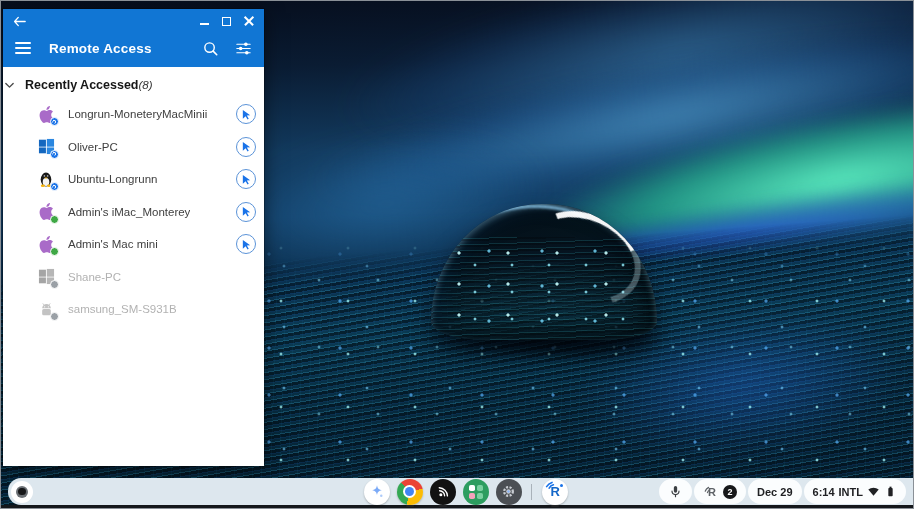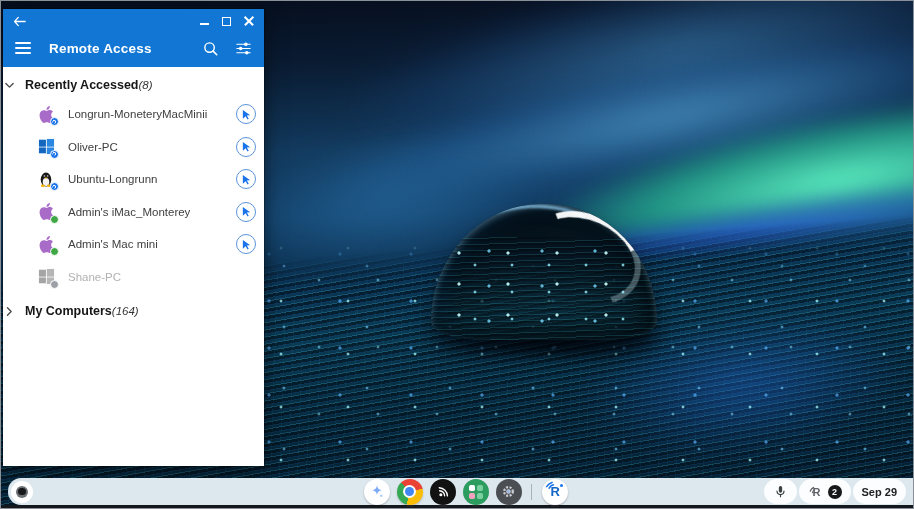--- a/index.html
+++ b/index.html
@@ -324,29 +324,38 @@
           <rect x="1" y="10" width="7.4" height="6.2" fill="#1467bf"></rect>
           <rect x="9.3" y="10" width="7.7" height="7" fill="#2b87e0"></rect>
         </svg>
 
         <span class="badge badge--offline"></span>
       </span>
       <span class="device-label">Shane-PC</span>
 
     </div>
 
+    <div class="device-row row--offline">
+      <span class="platform-icon">
+
+        <svg width="17" height="17" viewBox="0 0 18 18">
+          <path d="M4.4 7.8a4.6 4.6 0 0 1 9.2 0z" fill="#8f9398"></path>
+          <line x1="6" y1="4" x2="5.1" y2="2.6" stroke="#8f9398" stroke-width="1"></line>
+          <line x1="12" y1="4" x2="12.9" y2="2.6" stroke="#8f9398" stroke-width="1"></line>
+          <circle cx="7" cy="6.2" r="0.6" fill="#fff"></circle>
+                <circle cx="11" cy="6.2" r="0.6" fill="#fff"></circle>
+          <rect x="4.4" y="8.6" width="9.2" height="6.6" rx="1.6" fill="#8f9398"></rect>
+        </svg>
+        <span class="badge badge--offline"></span>
+      </span>
+      <span class="device-label">samsung_SM-S931B</span>
+
+    </div>
   </div>
 
-      <div class="group-header">
-        <svg width="13" height="13" viewBox="0 0 16 16">
-          <path d="M5.5 3.5L10 8l-4.5 4.5" stroke="#4a4a4a" stroke-width="1.7" fill="none" stroke-linecap="round" stroke-linejoin="round"></path>
-        </svg>
-        <span class="gh-title">My Computers</span>
-        <span class="gh-count">(164)</span>
-      </div>
 
     </div>
   </div>
 
   <div class="bottom-edge"></div>
   <div class="shelf">
     <button class="record-indicator">
       <span class="rec-outer">
           <span class="rec-dot"></span>
         </span>
@@ -421,18 +430,29 @@
         <span class="mini-r">
           <svg width="16" height="14" viewBox="0 0 16 14" style="position:absolute;left:0;top:0">
             <path d="M2.2 6.2A6.4 6.4 0 0 1 5.6 2.4" fill="none" stroke="#5f6368" stroke-width="1.2" stroke-linecap="round"></path>
             <path d="M4.4 7.6a4 4 0 0 1 2.2-2.6" fill="none" stroke="#5f6368" stroke-width="1.2" stroke-linecap="round"></path>
           </svg>
           <span class="r-letter">R</span>
         </span>
         <span class="notif-badge">2</span>
       </button>
       <button class="pill">
-        <span class="pill-text">Sep 29</span>
+        <span class="pill-text">Dec 29</span>
+      </button>
+      <button class="pill">
+        <span class="pill-text">6:14</span>
+        <span class="pill-text">INTL</span>
+        <svg width="13" height="13" viewBox="0 0 18 18">
+          <path d="M1.8 6.4a11 11 0 0 1 14.4 0L9 15z" fill="#202124"></path>
+        </svg>
+        <svg width="13" height="13" viewBox="0 0 18 18">
+          <rect x="6" y="4" width="6" height="11.5" rx="1.1" fill="#202124"></rect>
+          <rect x="7.6" y="2.3" width="2.8" height="2" fill="#202124"></rect>
+        </svg>
       </button>
     </div>
   </div>
 
 </div>
 
 </body></html>

